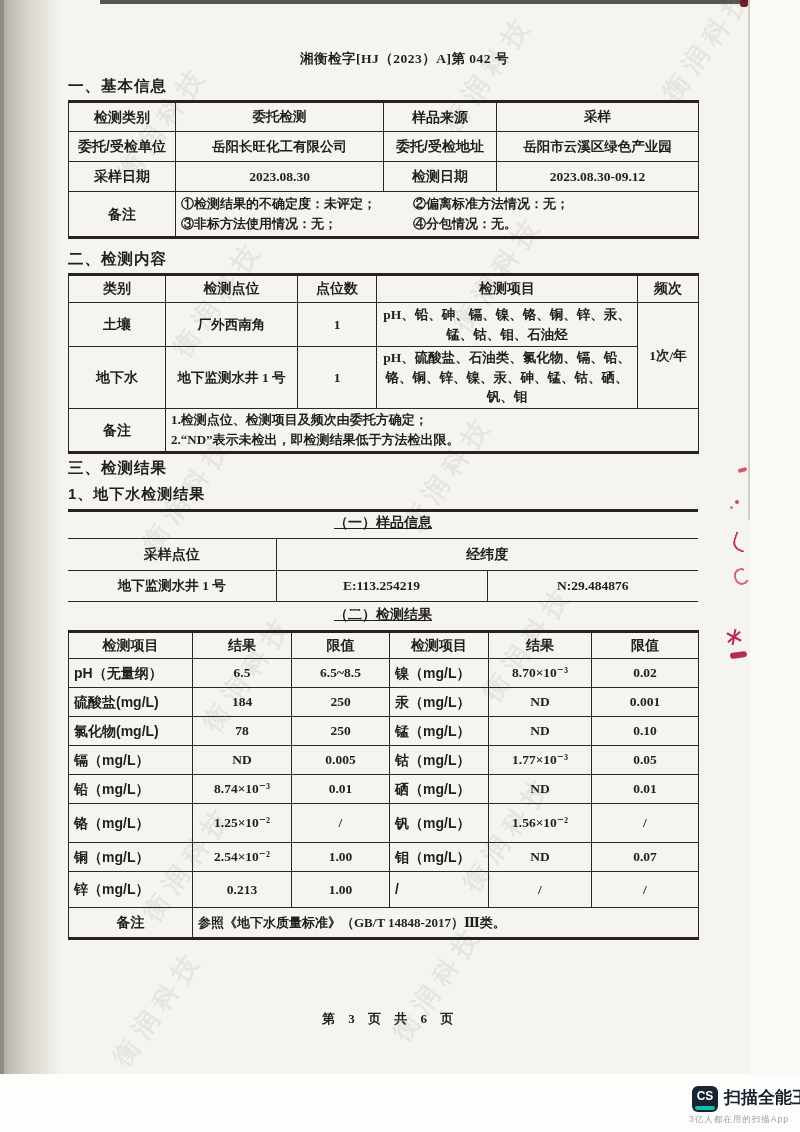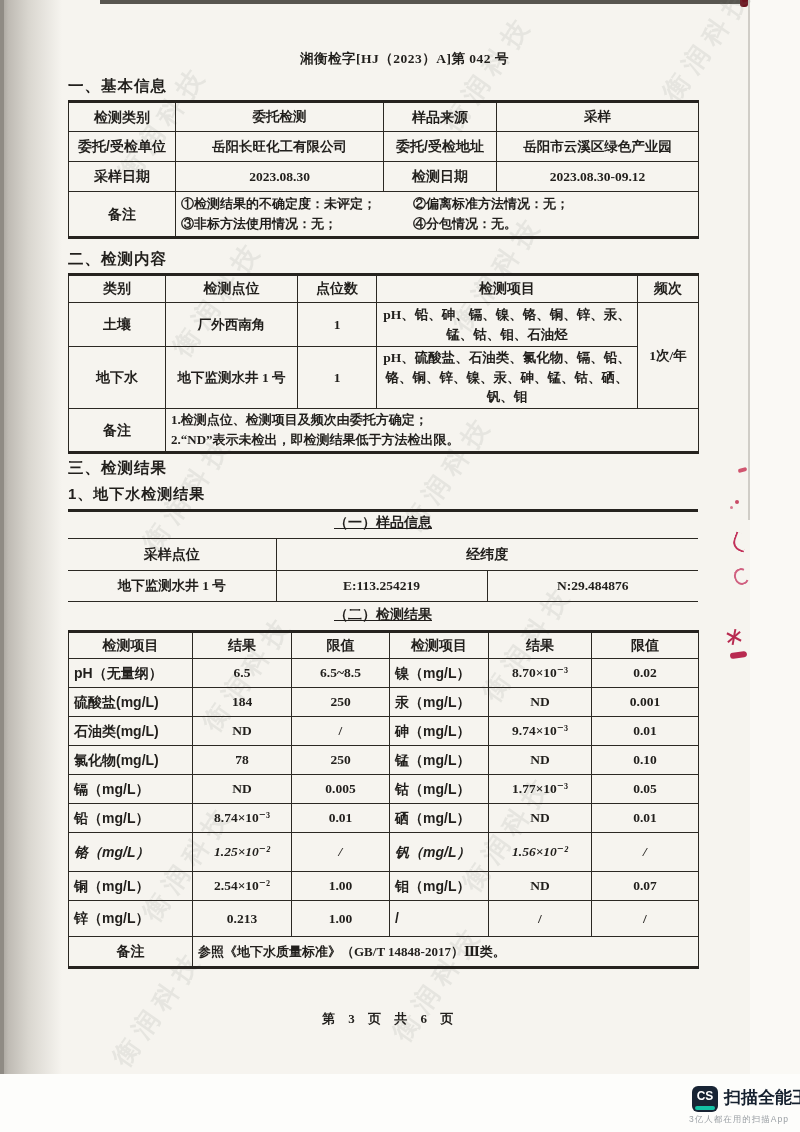--- a/index.html
+++ b/index.html
@@ -237,28 +237,20 @@
     </tr>
     <tr style="height:29px;">
       <td class="lbl left-cell">硫酸盐(mg/L)</td>
       <td>184</td>
       <td>250</td>
       <td class="lbl left-cell">汞（mg/L）</td>
       <td>ND</td>
       <td>0.001</td>
     </tr>
     <tr style="height:29px;">
-      <td class="lbl left-cell">石油类(mg/L)</td>
-      <td>ND</td>
-      <td>/</td>
-      <td class="lbl left-cell">砷（mg/L）</td>
-      <td>9.74×10⁻³</td>
-      <td>0.01</td>
-    </tr>
-    <tr style="height:29px;">
       <td class="lbl left-cell">氯化物(mg/L)</td>
       <td>78</td>
       <td>250</td>
       <td class="lbl left-cell">锰（mg/L）</td>
       <td>ND</td>
       <td>0.10</td>
     </tr>
     <tr style="height:29px;">
       <td class="lbl left-cell">镉（mg/L）</td>
       <td>ND</td>
@@ -268,21 +260,21 @@
       <td>0.05</td>
     </tr>
     <tr style="height:29px;">
       <td class="lbl left-cell">铅（mg/L）</td>
       <td>8.74×10⁻³</td>
       <td>0.01</td>
       <td class="lbl left-cell">硒（mg/L）</td>
       <td>ND</td>
       <td>0.01</td>
     </tr>
-    <tr style="height:39px;font-style:italic;">
+    <tr style="height:39px;">
       <td class="lbl left-cell">铬（mg/L）</td>
       <td>1.25×10⁻²</td>
       <td>/</td>
       <td class="lbl left-cell">钒（mg/L）</td>
       <td>1.56×10⁻²</td>
       <td>/</td>
     </tr>
     <tr style="height:29px;margin-left:8px;">
       <td class="lbl left-cell">铜（mg/L）</td>
       <td>2.54×10⁻²</td>

